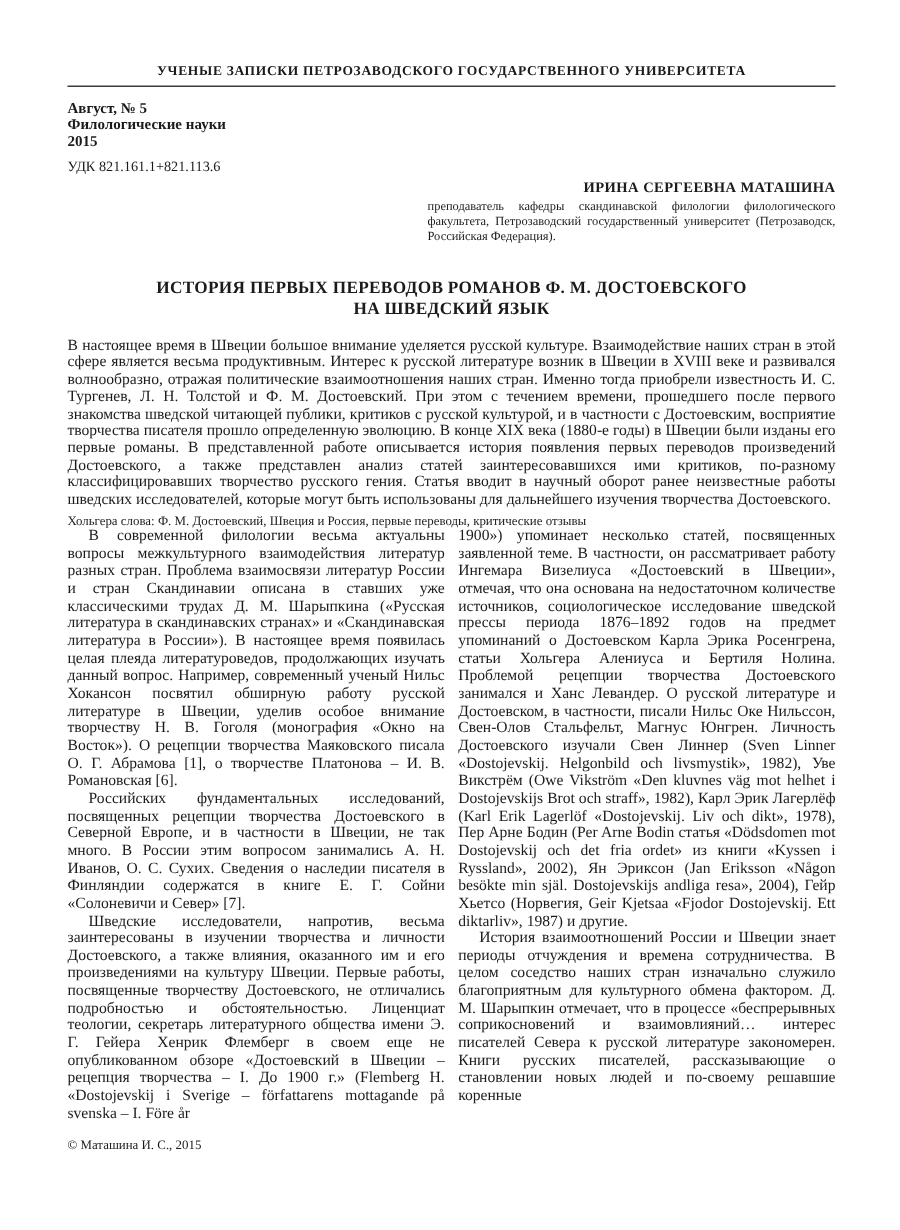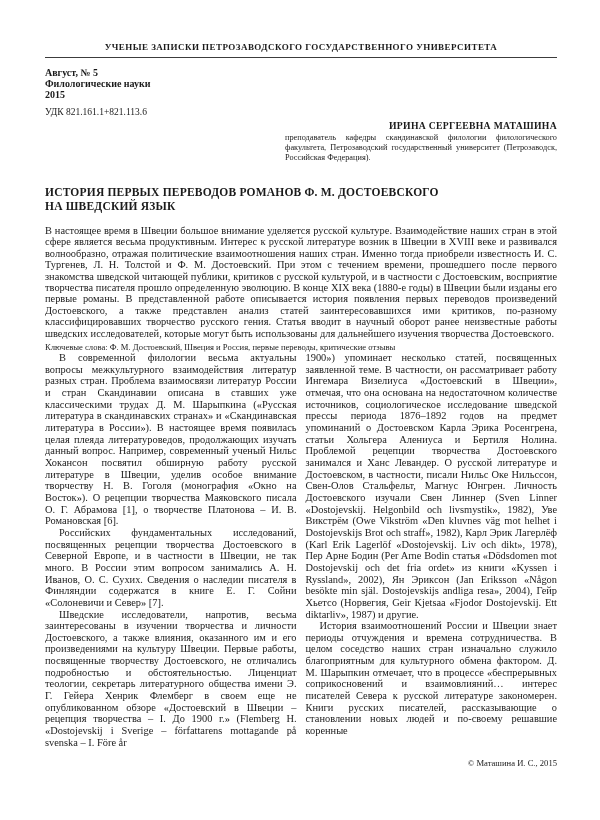--- a/index.html
+++ b/index.html
@@ -59,20 +59,21 @@
     text-align: justify;
   }
   .author-email {
     font-size: 8.3px;
     font-style: italic;
     margin-top: 1px;
   }
   
   .article-title {
     margin-top: 23px;
+    text-align: center;
     font-weight: bold;
     font-size: 11.5px;
     line-height: 13.5px;
     letter-spacing: 0.2px;
   }
   .abstract {
     margin-top: 12px;
     font-size: 10.4px;
     line-height: 11.4px;
     text-align: justify;
@@ -91,21 +92,20 @@
     flex: 1 1 0;
     font-size: 10.4px;
     line-height: 11.65px;
     text-align: justify;
   }
   .col p { margin: 0; }
   .col p.indent { text-indent: 14px; }
   .copyright {
     margin-top: 10px;
     font-size: 8.6px;
-    text-align: right;
   }
 </style>
 </head>
 <body>
 
 <div class="page">
 
   <div class="journal-title">УЧЕНЫЕ ЗАПИСКИ ПЕТРОЗАВОДСКОГО ГОСУДАРСТВЕННОГО УНИВЕРСИТЕТА</div>
   <hr class="header-rule">
 
@@ -123,21 +123,21 @@
   </div>
 
   <h1 class="article-title">
     <span>ИСТОРИЯ ПЕРВЫХ ПЕРЕВОДОВ РОМАНОВ Ф. М. ДОСТОЕВСКОГО</span><br>
     <span>НА ШВЕДСКИЙ ЯЗЫК</span>
   </h1>
 
   <p class="abstract">В настоящее время в Швеции большое внимание уделяется русской культуре. Взаимодействие наших стран в этой сфере является весьма продуктивным. Интерес к русской литературе возник в Швеции в XVIII веке и развивался волнообразно, отражая политические взаимоотношения наших стран. Именно тогда приобрели известность И. С. Тургенев, Л. Н. Толстой и Ф. М. Достоевский. При этом с течением времени, прошедшего после первого знакомства шведской читающей публики, критиков с русской культурой, и в частности с Достоевским, восприятие творчества писателя прошло определенную эволюцию. В конце XIX века (1880-е годы) в Швеции были изданы его первые романы. В представленной работе описывается история появления первых переводов произведений Достоевского, а также представлен анализ статей заинтересовавшихся ими критиков, по-разному классифицировавших творчество русского гения. Статья вводит в научный оборот ранее неизвестные работы шведских исследователей, которые могут быть использованы для дальнейшего изучения творчества Достоевского.</p>
 
   <p class="keywords-line">
-    <span>Ключевые слова:</span>
+    <span>Хольгера слова:</span>
     <span>Ф. М. Достоевский, Швеция и Россия, первые переводы, критические отзывы</span>
   </p>
 
   <div class="columns">
     <div class="col">
       <p class="indent">В современной филологии весьма актуальны вопросы межкультурного взаимодействия литератур разных стран. Проблема взаимосвязи литератур России и стран Скандинавии описана в ставших уже классическими трудах Д. М. Шарыпкина («Русская литература в скандинавских странах» и «Скандинавская литература в России»). В настоящее время появилась целая плеяда литературоведов, продолжающих изучать данный вопрос. Например, современный ученый Нильс Хокансон посвятил обширную работу русской литературе в Швеции, уделив особое внимание творчеству Н. В. Гоголя (монография «Окно на Восток»). О рецепции творчества Маяковского писала О. Г. Абрамова [1], о творчестве Платонова – И. В. Романовская [6].</p>
       <p class="indent">Российских фундаментальных исследований, посвященных рецепции творчества Достоевского в Северной Европе, и в частности в Швеции, не так много. В России этим вопросом занимались А. Н. Иванов, О. С. Сухих. Сведения о наследии писателя в Финляндии содержатся в книге Е. Г. Сойни «Солоневичи и Север» [7].</p>
       <p class="indent">Шведские исследователи, напротив, весьма заинтересованы в изучении творчества и личности Достоевского, а также влияния, оказанного им и его произведениями на культуру Швеции. Первые работы, посвященные творчеству Достоевского, не отличались подробностью и обстоятельностью. Лиценциат теологии, секретарь литературного общества имени Э. Г. Гейера Хенрик Флемберг в своем еще не опубликованном обзоре «Достоевский в Швеции – рецепция творчества – I. До 1900 г.» (Flemberg H. «Dostojevskij i Sverige – författarens mottagande på svenska – I. Före år</p>
     </div>
     <div class="col">

